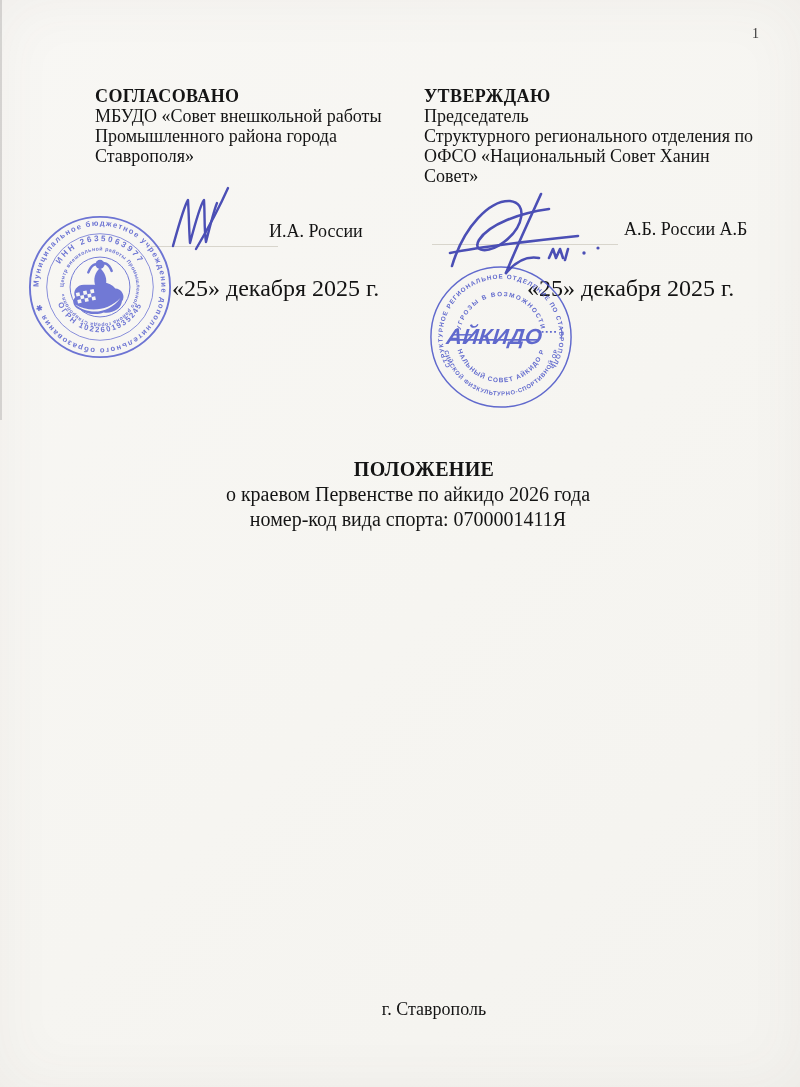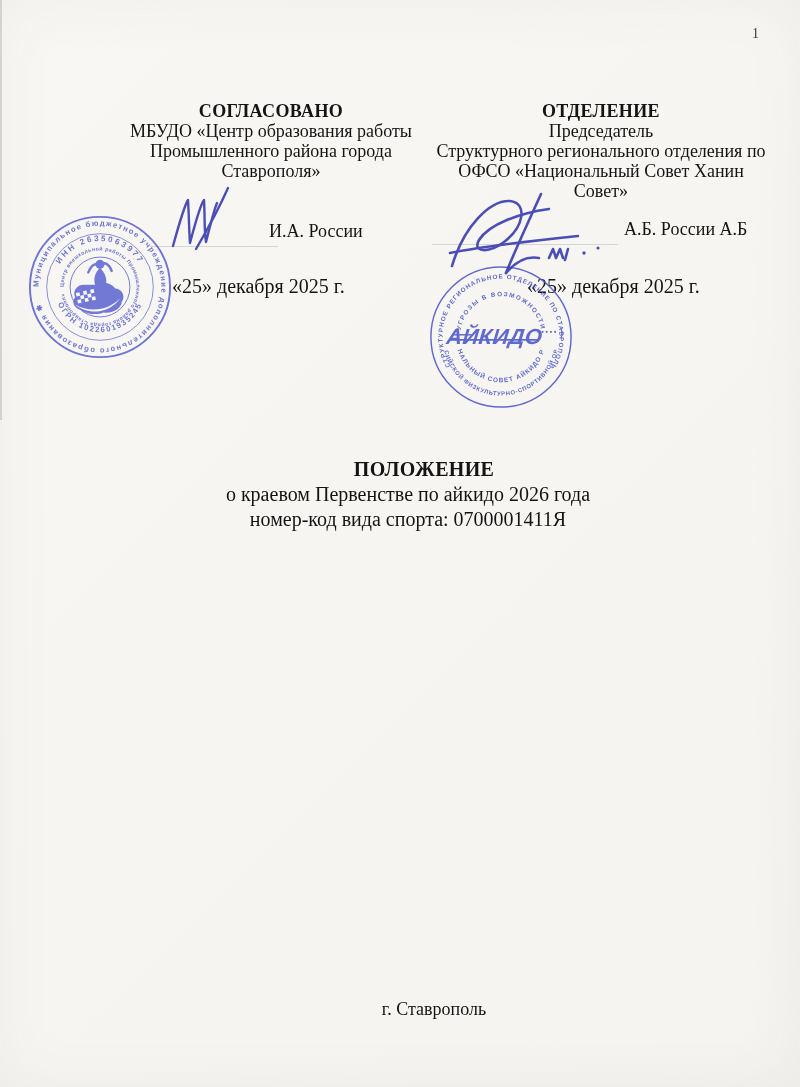--- a/index.html
+++ b/index.html
@@ -4,58 +4,58 @@
 <style>
   html,body{margin:0;padding:0;background:#e9e7e2;}
   .sheet{
     position:relative;width:800px;height:1087px;margin:0 auto;
     background:linear-gradient(135deg,#f8f7f4 0%,#f6f5f1 55%,#f4f3ef 100%);
     font-family:"Liberation Serif", serif;color:#141414;overflow:hidden;
     box-shadow:inset 0 0 60px rgba(90,85,70,0.05);
   }
   .scan-edge{position:absolute;left:0;top:0;width:2px;height:420px;background:rgba(70,70,70,0.18);}
   .page-num{position:absolute;left:752px;top:26px;font-size:14px;color:#3a3a3a;}
-  .col{position:absolute;text-align:center;font-size:18px;line-height:20px;margin-top:15px;}
+  .col{position:absolute;text-align:left;font-size:18px;line-height:20px;}
   .col-left{left:95px;top:86px;width:352px;}
   .col-right{left:424px;top:86px;width:354px;}
   .col .heading{font-weight:bold;font-size:18px;letter-spacing:0.4px;}
   .sig-underline{position:absolute;border-bottom:1.2px solid #d8d5cc;}
   .ul-left{left:150px;top:246px;width:128px;}
   .ul-right{left:432px;top:244px;width:186px;}
   .sig-name{position:absolute;font-size:18px;}
   .name-left{left:269px;top:221px;}
   .name-right{left:624px;top:219px;}
-  .date{position:absolute;font-size:20px;}
+  .date{position:absolute;font-size:24px;}
   .date-left{left:172px;top:275px;}
   .date-right{left:527px;top:275px;}
   .title-block{position:absolute;left:0;right:0;top:457px;text-align:center;font-size:20px;line-height:25px;transform:translateX(8px);}
   .title-block .doc-heading{font-weight:bold;letter-spacing:0.3px;transform:translateX(16px);}
   .footer-city{position:absolute;left:0;right:0;top:999px;text-align:center;font-size:18px;transform:translateX(34px);}
   .stamp{position:absolute;opacity:0.88;}
   .stamp-school{left:27px;top:214px;width:146px;height:146px;}
   .stamp-aikido{left:428px;top:264px;width:146px;height:146px;}
   .stamp text{font-family:"Liberation Sans", sans-serif;font-weight:bold;}
   .sig-overlay{position:absolute;left:0;top:0;width:800px;height:1087px;pointer-events:none;}
 </style>
 </head>
 <body>
 
 <div class="sheet">
   <div class="scan-edge"></div>
   <div class="page-num">1</div>
 
   <div class="col col-left">
     <div class="heading">СОГЛАСОВАНО</div>
-    <div>МБУДО «Центр образования работы</div>
+    <div>МБУДО «Совет внешкольной работы</div>
     <div>Промышленного района города</div>
     <div>Ставрополя»</div>
   </div>
 
   <div class="col col-right">
-    <div class="heading">ОТДЕЛЕНИЕ</div>
+    <div class="heading">УТВЕРЖДАЮ</div>
     <div>Председатель</div>
     <div>Структурного регионального отделения по</div>
     <div>ОФСО «Национальный Совет Ханин</div>
     <div>Совет»</div>
   </div>
 
   <div class="sig-underline ul-left"></div>
   <div class="sig-name name-left">И.А. России</div>
   <div class="sig-underline ul-right"></div>
   <div class="sig-name name-right">А.Б. России А.Б</div>

